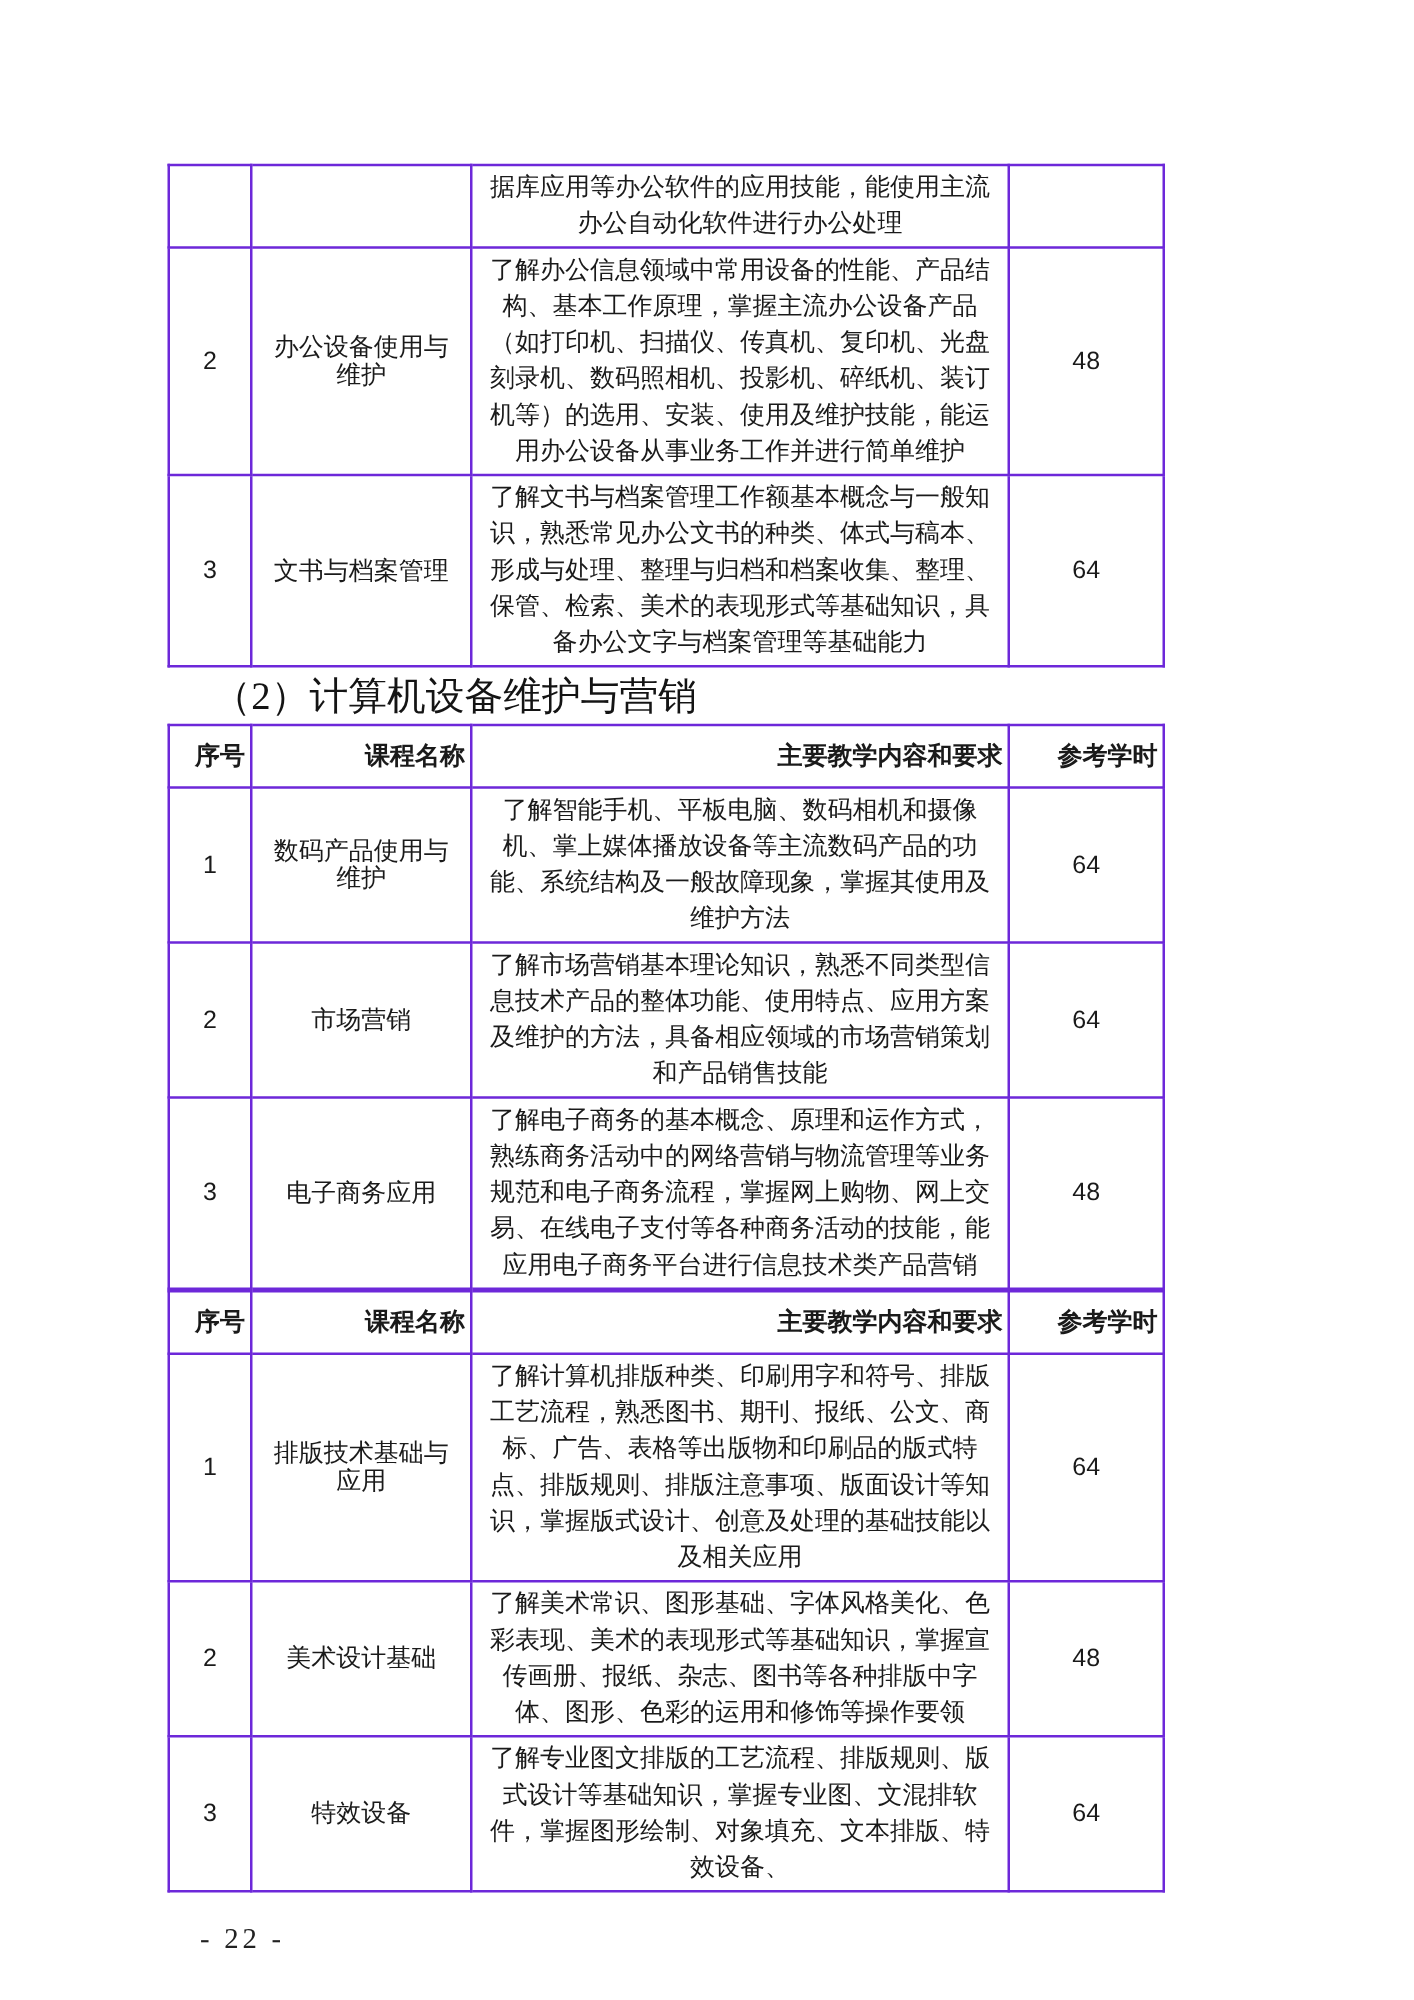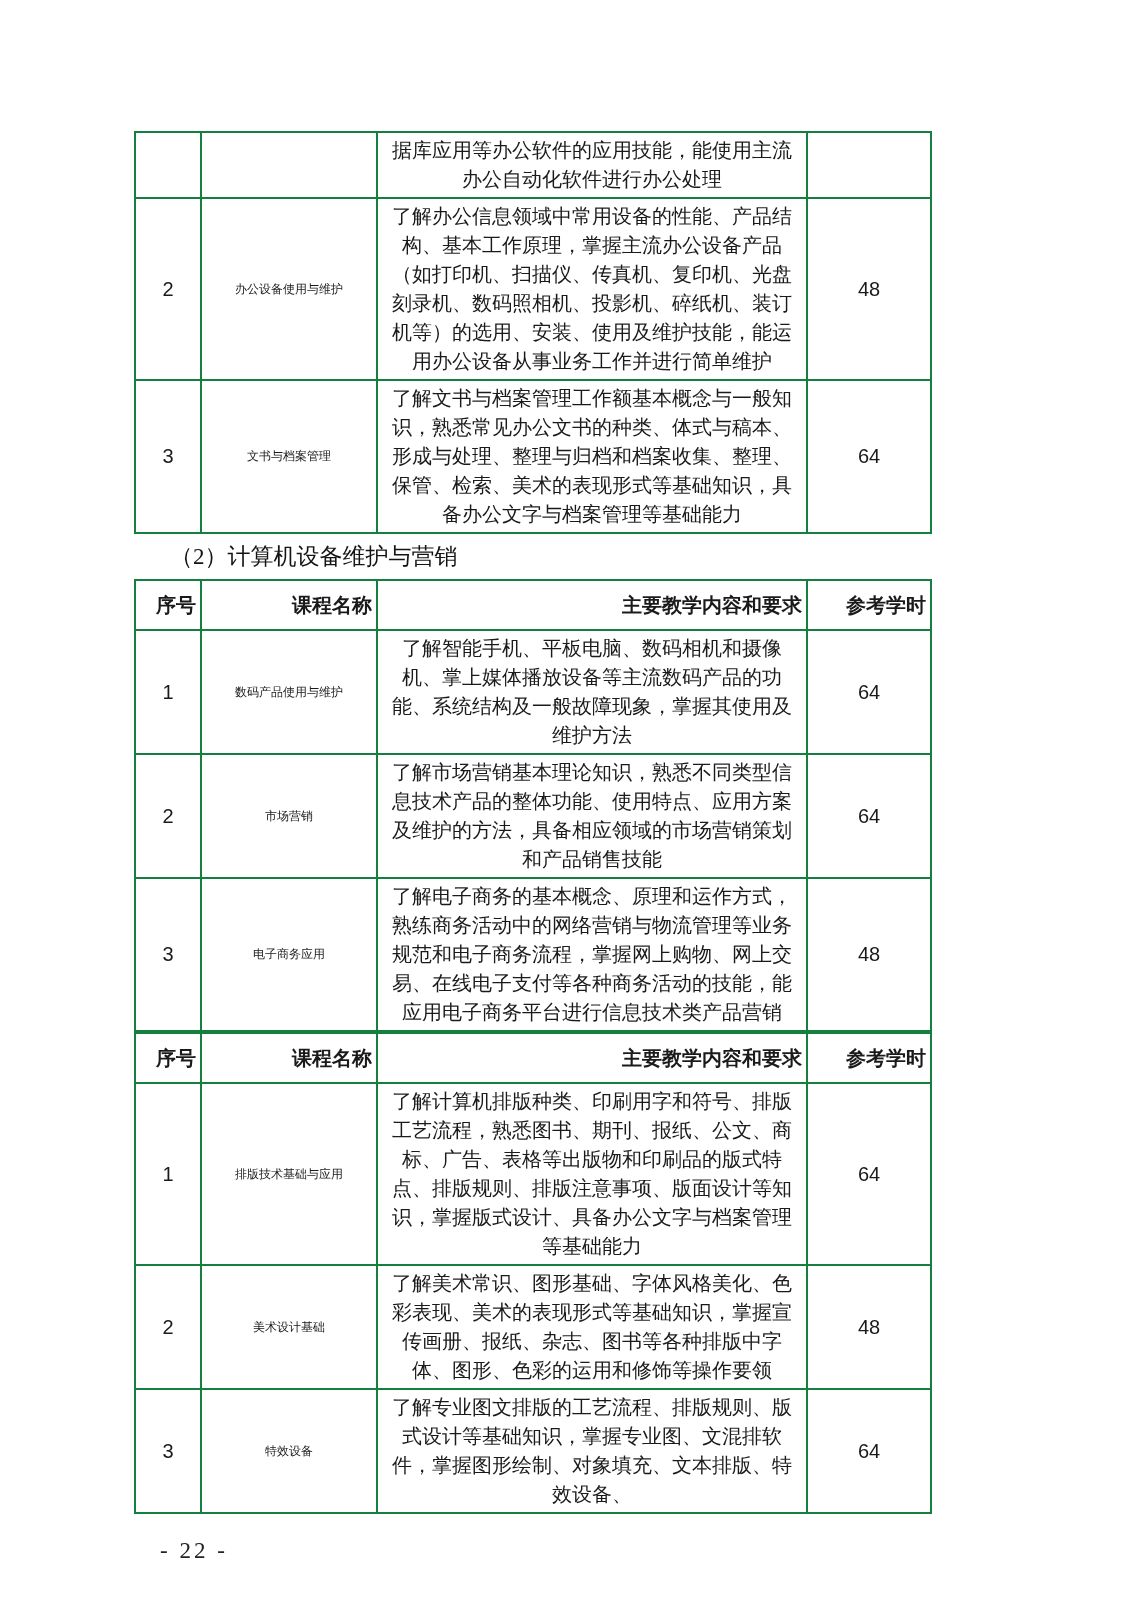--- a/index.html
+++ b/index.html
@@ -21,21 +21,21 @@
     top: 131px;
     width: 800px;
   }
   table.course-table {
     border-collapse: collapse;
     table-layout: fixed;
     width: 796px;
   }
   table.course-table th,
   table.course-table td {
-    border: 2px solid #15803d;
+    border: 2px solid #6d28d9;
     vertical-align: middle;
     overflow: hidden;
   }
   col.col-num   { width: 66px; }
   col.col-name  { width: 176px; }
   col.col-desc  { width: 430px; }
   col.col-hours { width: 124px; }
 
   th.header-cell {
     font-size: 20px;
@@ -46,34 +46,34 @@
     padding: 0 4px;
   }
   td.num-cell, td.hours-cell {
     text-align: center;
     font-size: 20px;
     line-height: 29px;
     padding: 0 4px;
   }
   td.name-cell {
     text-align: center;
-    font-size: 12px;
-    line-height: 41px;
+    font-size: 20px;
+    line-height: 22px;
     padding: 4px 14px;
   }
   td.desc-cell {
     text-align: center;
     font-size: 20px;
     line-height: 29px;
     padding: 3px 9px;
     letter-spacing: 0;
   }
   .section-heading {
     font-family: "Liberation Serif", serif;
-    font-size: 23px;
+    font-size: 31px;
     line-height: 26px;
     margin: 10px 0 9px 36px;
     color: #141414;
   }
   .page-footer {
     margin: 24px 0 0 26px;
     font-family: "Liberation Serif", serif;
     font-size: 23px;
     letter-spacing: 3px;
     color: #222222;
@@ -165,21 +165,21 @@
         <th class="header-cell">序号</th>
         <th class="header-cell">课程名称</th>
         <th class="header-cell">主要教学内容和要求</th>
         <th class="header-cell">参考学时</th>
       </tr>
     </thead>
     <tbody>
       <tr>
         <td class="num-cell">1</td>
         <td class="name-cell">排版技术基础与应用</td>
-        <td class="desc-cell">了解计算机排版种类、印刷用字和符号、排版工艺流程，熟悉图书、期刊、报纸、公文、商标、广告、表格等出版物和印刷品的版式特点、排版规则、排版注意事项、版面设计等知识，掌握版式设计、具备办公文字与档案管理等基础能力</td>
+        <td class="desc-cell">了解计算机排版种类、印刷用字和符号、排版工艺流程，熟悉图书、期刊、报纸、公文、商标、广告、表格等出版物和印刷品的版式特点、排版规则、排版注意事项、版面设计等知识，掌握版式设计、创意及处理的基础技能以及相关应用</td>
         <td class="hours-cell">64</td>
       </tr>
       <tr>
         <td class="num-cell">2</td>
         <td class="name-cell">美术设计基础</td>
         <td class="desc-cell">了解美术常识、图形基础、字体风格美化、色彩表现、美术的表现形式等基础知识，掌握宣传画册、报纸、杂志、图书等各种排版中字体、图形、色彩的运用和修饰等操作要领</td>
         <td class="hours-cell">48</td>
       </tr>
       <tr>
         <td class="num-cell">3</td>

